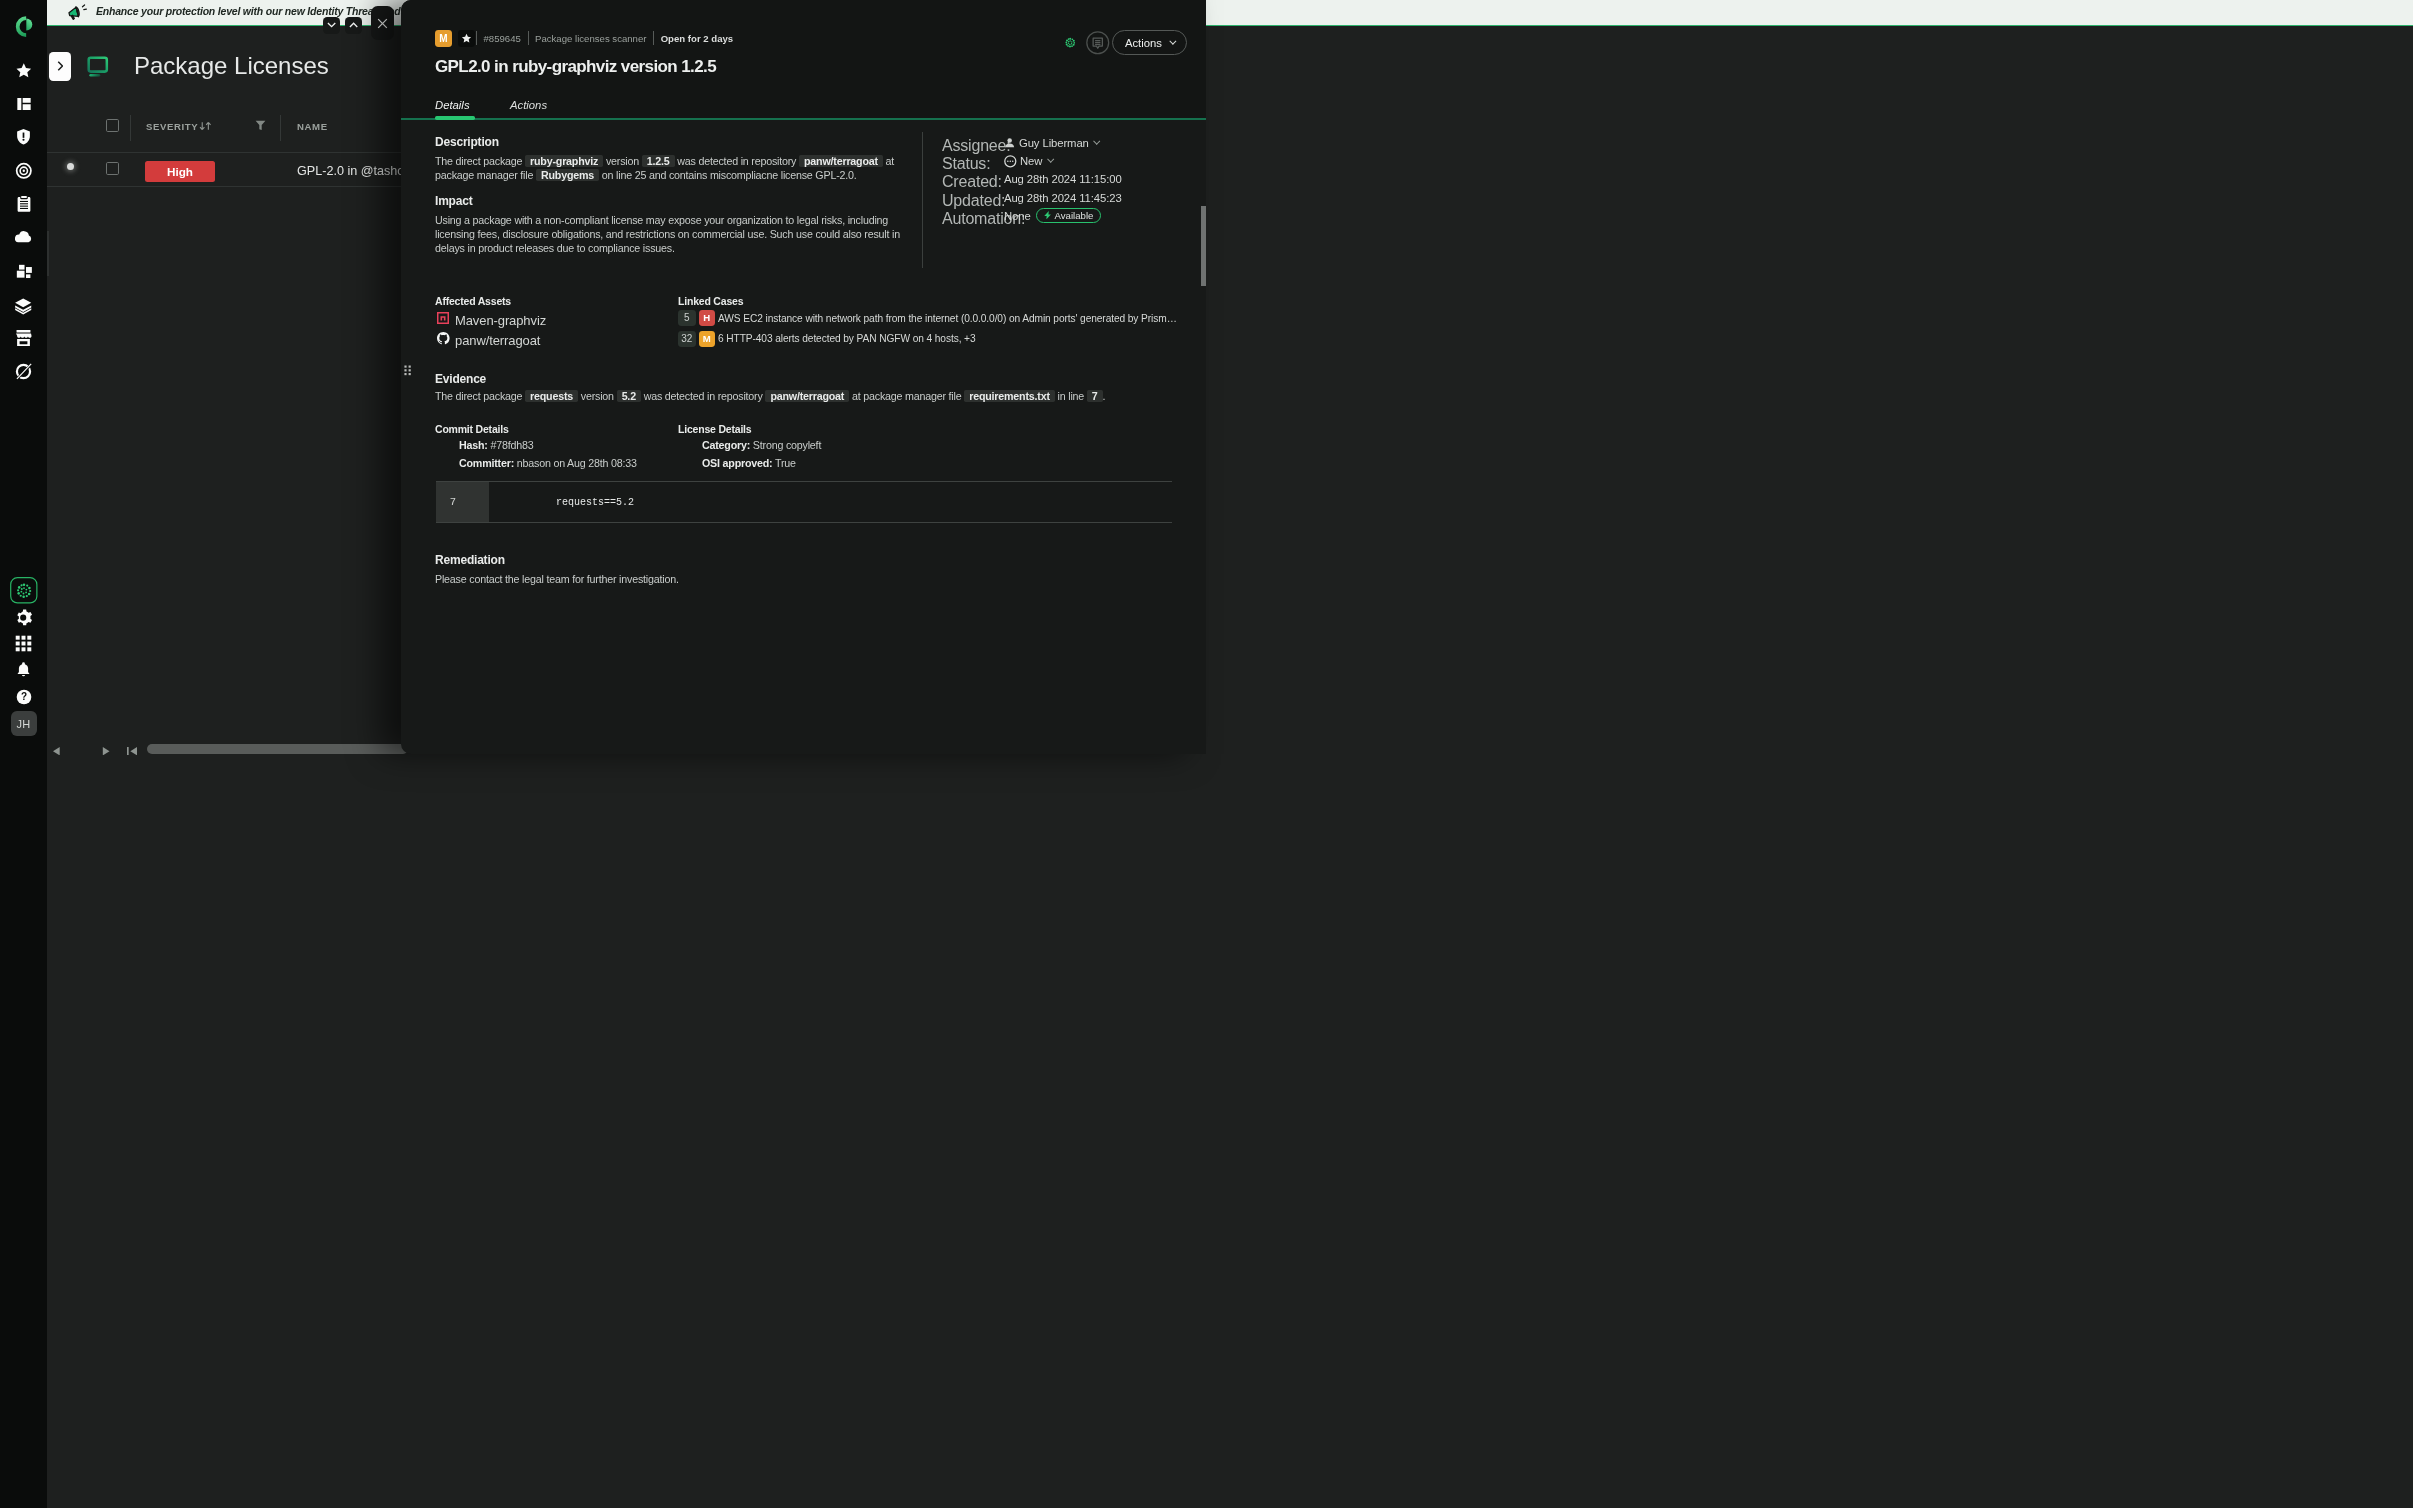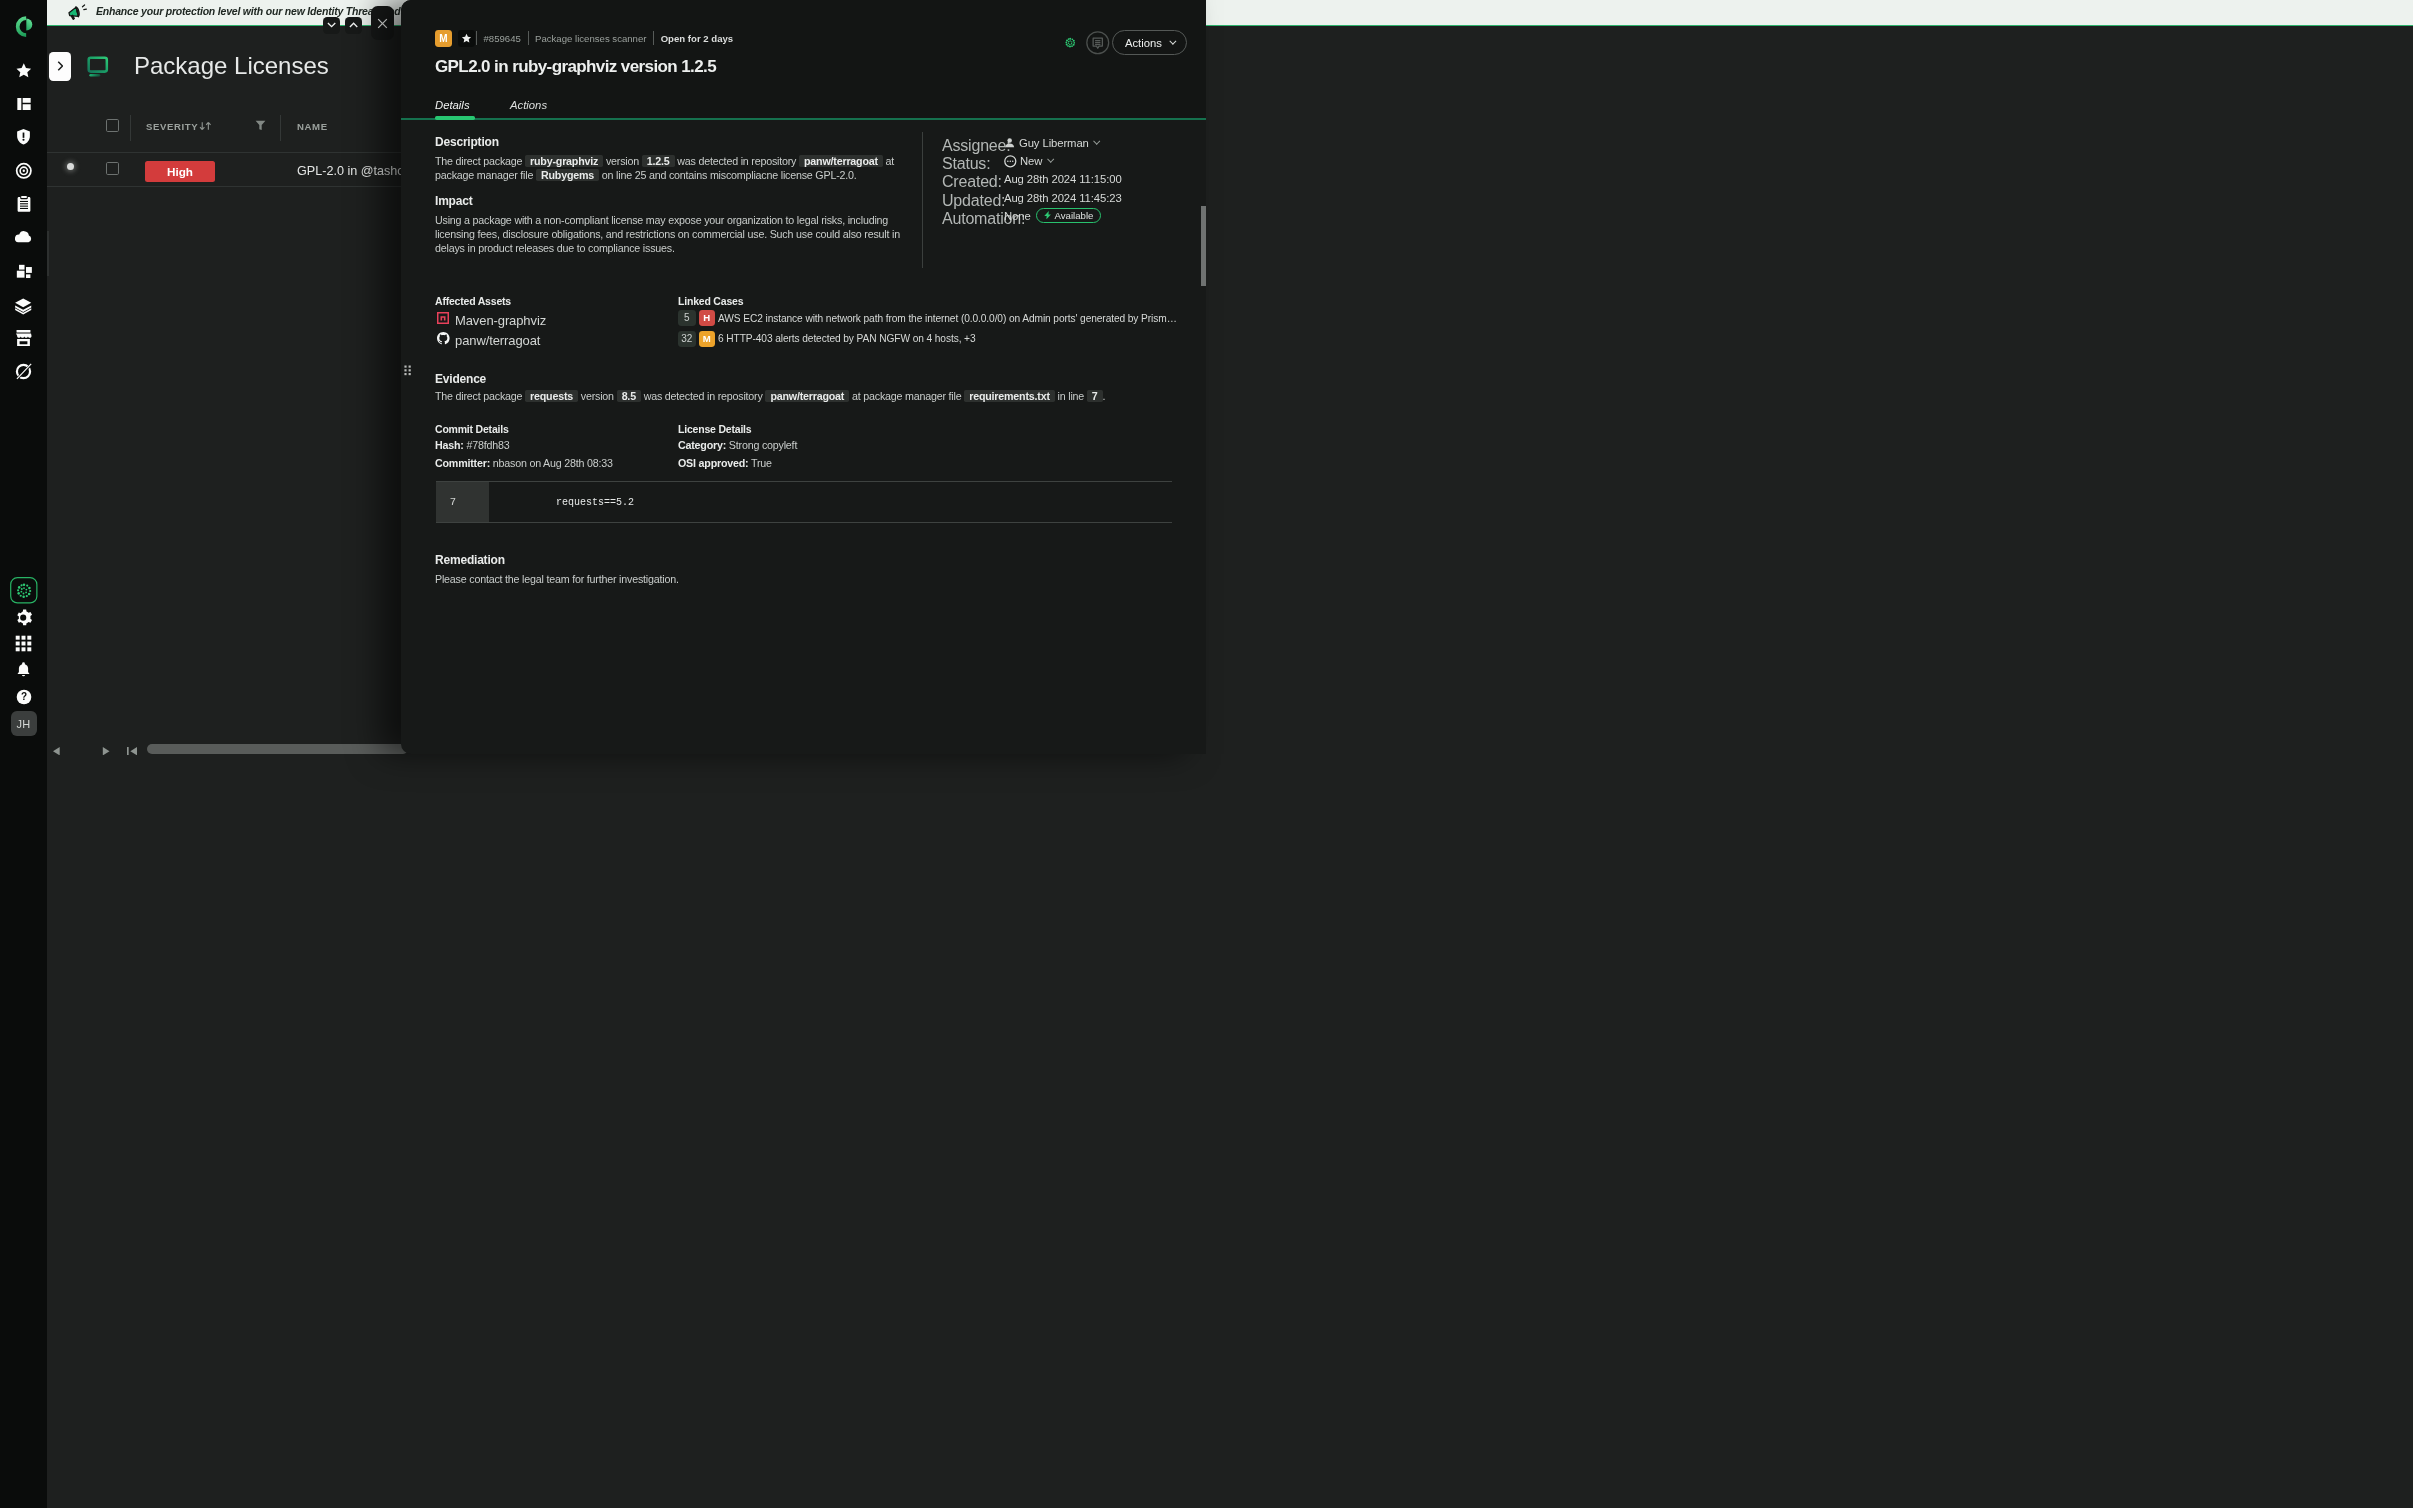--- a/index.html
+++ b/index.html
@@ -34,21 +34,21 @@
   #meta .open { color:#dcdedd; font-weight:bold; font-size:9.6px; }
   #dtitle { position:absolute; left:34px; top:57px; font-size:17px; font-weight:bold; color:#edefee; letter-spacing:-0.6px; }
   .tab { position:absolute; top:99px; font-style:italic; font-size:11.3px; }
   #tabline { position:absolute; left:0; right:0; top:118px; height:1.7px; background:#15714e; }
   #activeline { position:absolute; left:34px; top:116px; width:40px; height:3.8px; background:#28c772; border-radius:1.7px; }
 
   .h1d { position:absolute; font-size:12px; font-weight:bold; color:#e9ebea; letter-spacing:-0.2px; }
   .h2d { position:absolute; font-size:10.5px; font-weight:bold; color:#e9ebea; letter-spacing:-0.2px; }
   .body13 { position:absolute; font-size:10.7px; line-height:14px; color:#c9cdcb; letter-spacing:-0.2px; }
   .chip { background:#2d302e; color:#e9ebea; font-weight:bold; border-radius:1.7px; padding:0 5px; }
-  .bld { color:#e9ebea; font-weight:bold; }
+  .bld { color:#e9ebea; font-weight:bold;margin-left:24px; }
   .row13 { position:absolute; font-size:13px; color:#d3d6d4; letter-spacing:-0.1px; }
 
   .cntbadge { position:absolute; width:17.6px; height:15.5px; background:#2b332e; border-radius:3.4px; color:#ccd0ce; font-size:10px; text-align:center; line-height:15.5px; }
   .sevb { position:absolute; width:15.5px; height:15.5px; border-radius:3.4px; color:#fff; font-size:9.6px; font-weight:bold; text-align:center; line-height:15.5px; }
   .caseline { position:absolute; font-size:10.2px; color:#d6d9d7; white-space:nowrap; letter-spacing:-0.1px; }
 
   #codeblk { position:absolute; left:35px; top:481px; width:736px; height:42px; border-top:0.8px solid #3e4240; border-bottom:0.8px solid #3e4240; }
   #gutter { position:absolute; left:0; top:0; width:53px; height:100%; background:#303331; }
   #lnum { position:absolute; left:0; top:0; width:20px; height:100%; text-align:right; line-height:41px; font-family:"Liberation Mono",monospace; font-size:10.5px; color:#cfd2d0; }
   #codetxt { position:absolute; left:93px; top:0; line-height:41px; font-family:"Liberation Mono",monospace; font-size:10px; color:#e6e8e7;margin-left:27px; }
@@ -379,21 +379,21 @@
 
   <div class="h2d" style="left:277px;top:295px;">Linked Cases</div>
   <div class="cntbadge" style="left:277px;top:310px;">5</div>
   <div class="sevb" style="left:298px;top:310px;background:#d14b45;">H</div>
   <div class="caseline" style="left:317px;top:313px;width:460px;overflow:hidden;text-overflow:ellipsis;">AWS EC2 instance with network path from the internet (0.0.0.0/0) on Admin ports' generated by Prisma Cloud</div>
   <div class="cntbadge" style="left:277px;top:331px;text-align:center;">32</div>
   <div class="sevb" style="left:298px;top:331px;background:#eda32a;">M</div>
   <div class="caseline" style="left:317px;top:333px;">6 HTTP-403 alerts detected by PAN NGFW on 4 hosts, +3</div>
 
   <div class="h1d" style="left:34px;top:372px;">Evidence</div>
-  <div class="body13" style="left:34px;top:389px;white-space:nowrap;">The direct package <span class="chip">requests</span> version <span class="chip">8.5</span> was detected in repository <span class="chip">panw/terragoat</span> at package manager file <span class="chip">requirements.txt</span> in line <span class="chip">7</span>.</div>
+  <div class="body13" style="left:34px;top:389px;white-space:nowrap;">The direct package <span class="chip">requests</span> version <span class="chip">5.2</span> was detected in repository <span class="chip">panw/terragoat</span> at package manager file <span class="chip">requirements.txt</span> in line <span class="chip">7</span>.</div>
 
   <div class="h2d" style="left:34px;top:423px;">Commit Details</div>
   <div class="body13" style="left:34px;top:438px;"><span class="bld">Hash:</span> #78fdh83</div>
   <div class="body13" style="left:34px;top:456px;"><span class="bld">Committer:</span> nbason on Aug 28th 08:33</div>
   <div class="h2d" style="left:277px;top:423px;">License Details</div>
   <div class="body13" style="left:277px;top:438px;"><span class="bld">Category:</span> Strong copyleft</div>
   <div class="body13" style="left:277px;top:456px;"><span class="bld">OSI approved:</span> True</div>
 
   <div id="codeblk">
     <div id="gutter"></div>

